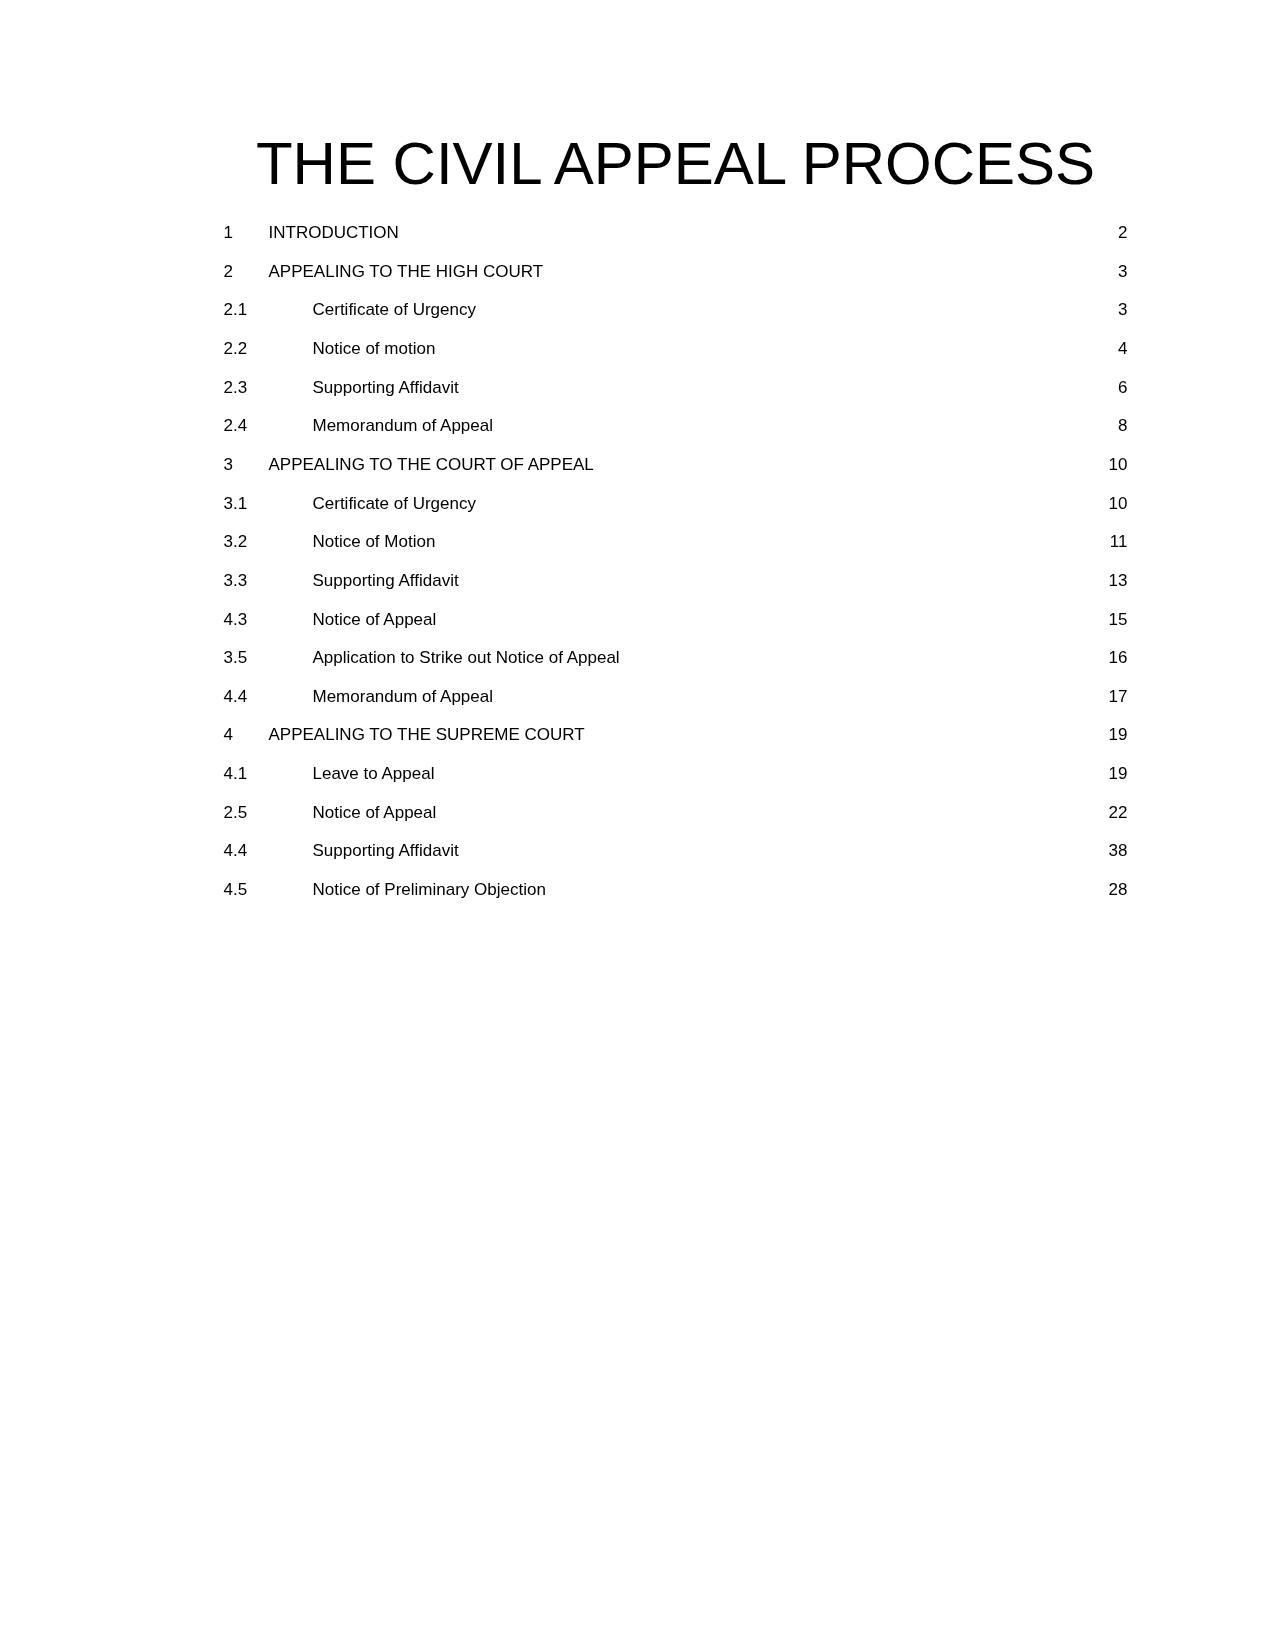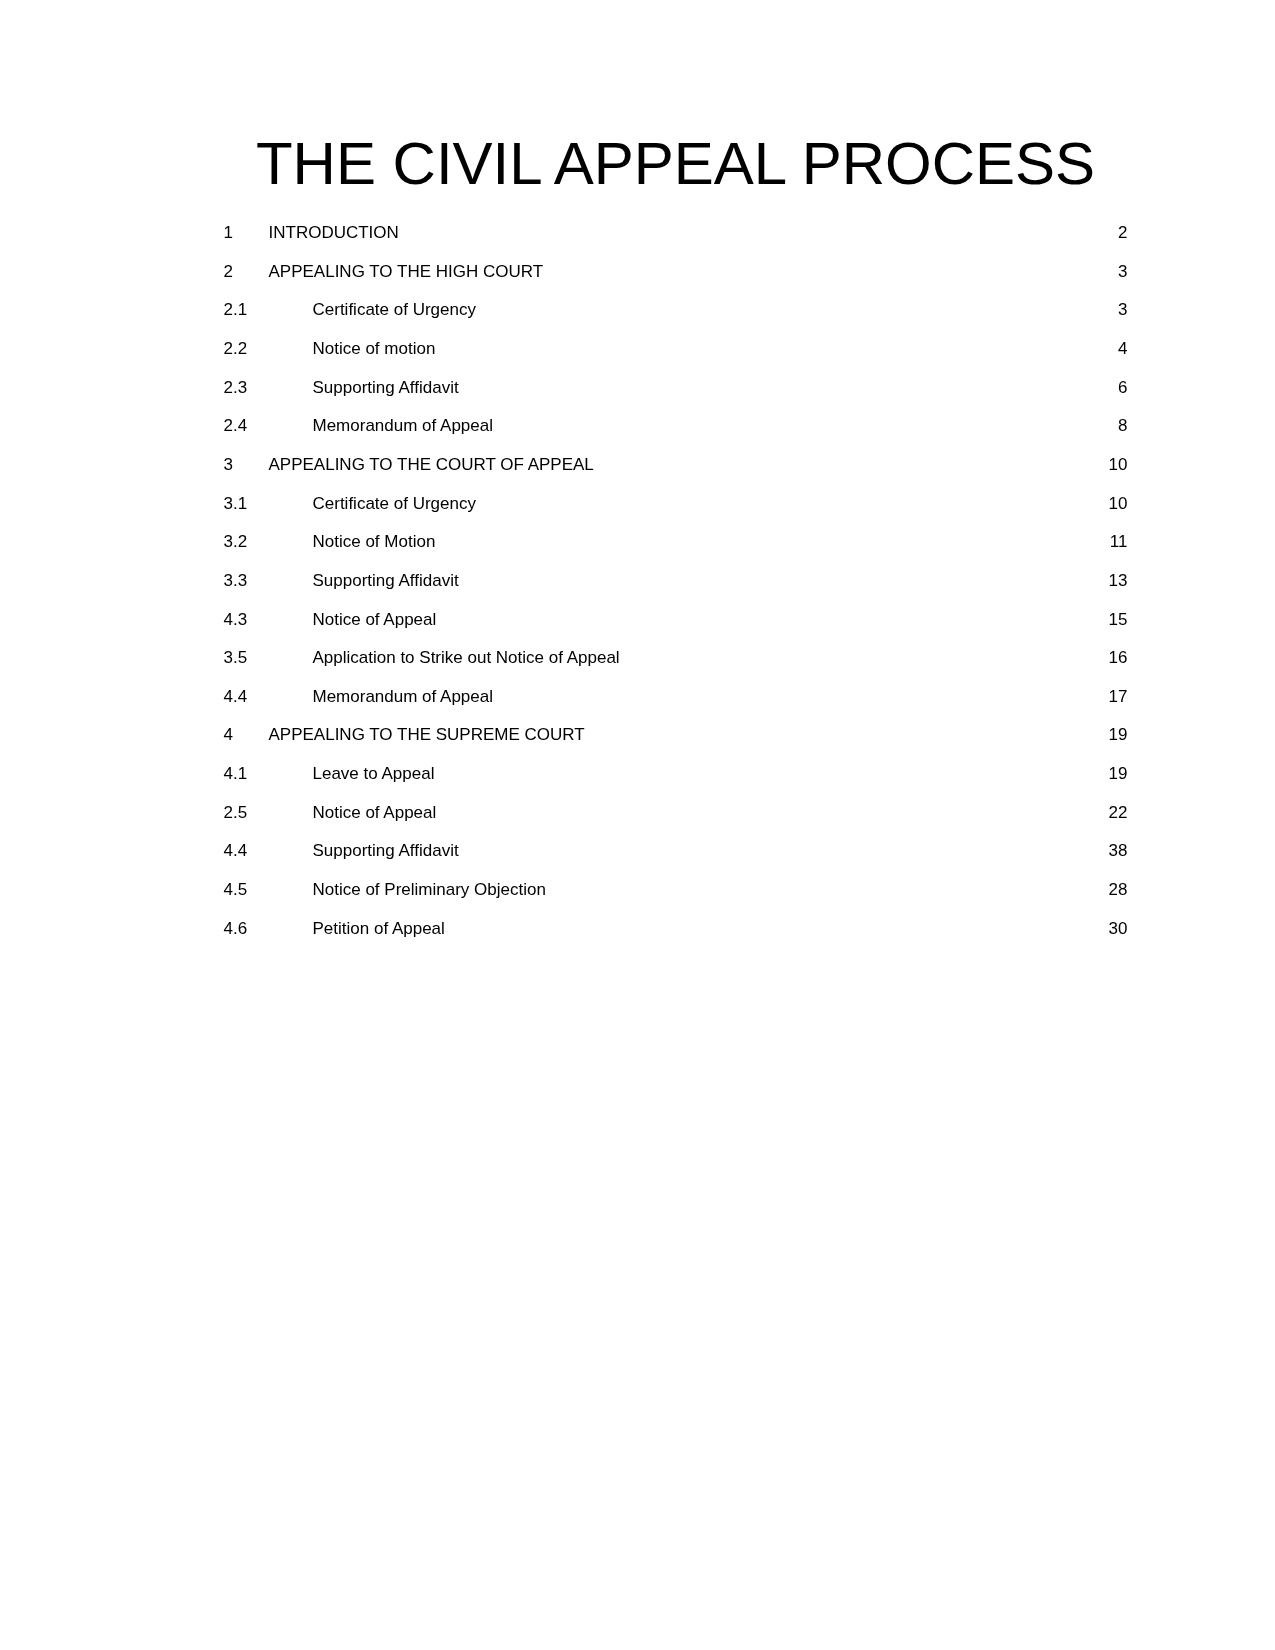--- a/index.html
+++ b/index.html
@@ -174,19 +174,14 @@
     <span class="toc-label">Supporting Affidavit</span>
     <span class="toc-page">38</span>
   </div>
 
   <div class="toc-row level-2">
     <span class="toc-num">4.5</span>
     <span class="toc-label">Notice of Preliminary Objection</span>
     <span class="toc-page">28</span>
   </div>
 
-  <div class="toc-row level-2">
-    <span class="toc-num">4.6</span>
-    <span class="toc-label">Petition of Appeal</span>
-    <span class="toc-page">30</span>
-  </div>
 </div>
 </div>
 
 </body></html>

